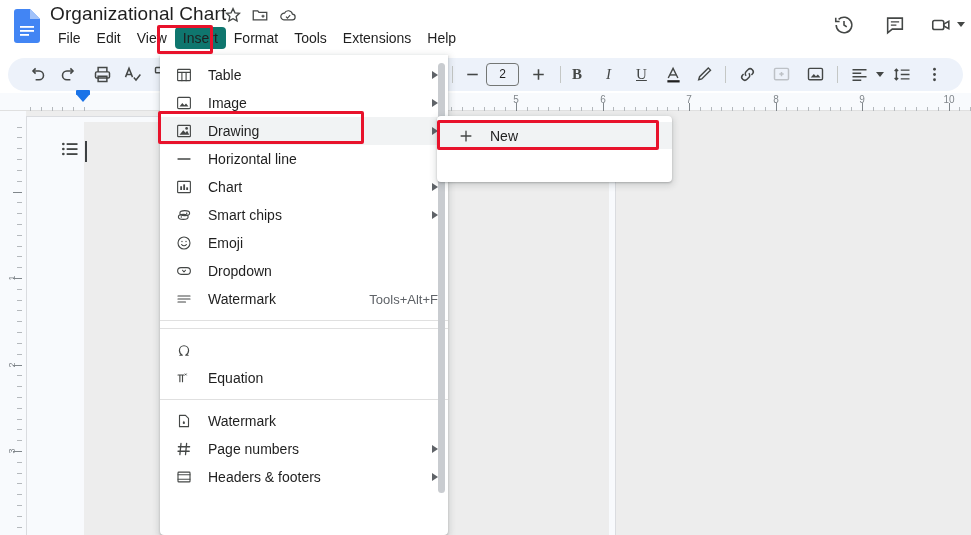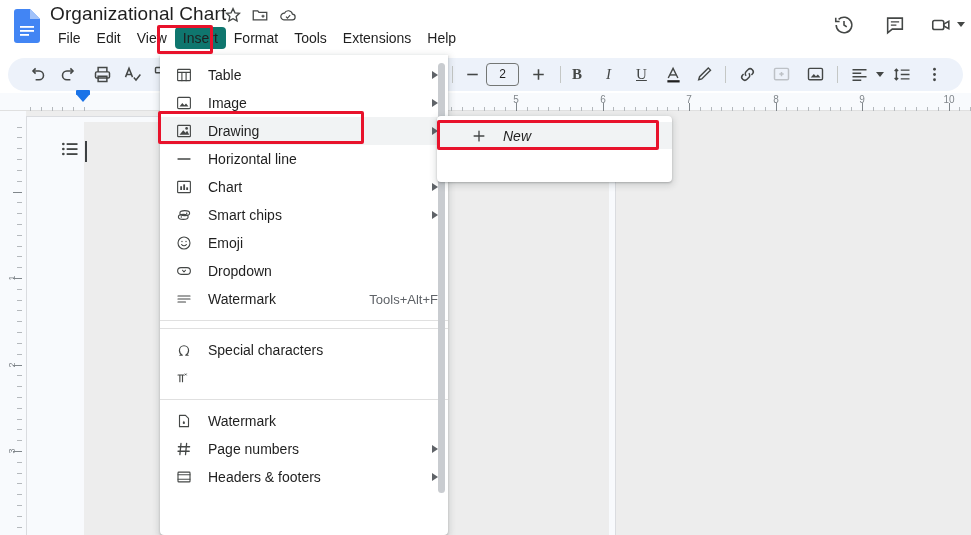--- a/index.html
+++ b/index.html
@@ -121,21 +121,21 @@
   }
   #rb-drawing { left: 158px; top: 111px; width: 206px; height: 33px; }
 
   
   .submenu {
     position: absolute; left: 437px; top: 116px; width: 235px; height: 66px;
     background: #fff; border-radius: 4px;
     box-shadow: 0 2px 6px 2px rgba(60,64,67,.15), 0 1px 2px rgba(60,64,67,.3);
     padding: 6px 0;
   }
-  .submenu .mrow { height: 27px; padding-left: 32px; font-style: italic; }
+  .submenu .mrow { height: 27px; padding-left: 19px; }
   .submenu .mrow.hl { background: #f1f3f4; }
   #rb-new { left: 437px; top: 120px; width: 222px; height: 30px; }
 </style>
 </head>
 <body>
 
 <div id="app">
 
   <div class="topbar">
     <div class="docs-logo">
@@ -533,29 +533,29 @@
           <span class="mshort">Tools+Alt+F</span>
         </div>
         <div class="mdiv"></div>
         <div class="mdiv"></div>
         <div class="mrow">
           <span class="mi">
             <svg viewBox="0 0 24 24" fill="none" stroke="currentColor" stroke-width="1.5" stroke-linecap="round" stroke-linejoin="round">
               <path d="M6.5 19h3.2c-2.4-1.5-3.8-3.6-3.8-6.3 0-3.7 2.7-6.4 6.1-6.4s6.1 2.7 6.1 6.4c0 2.7-1.4 4.8-3.8 6.3h3.2" stroke-width="1.6"></path>
             </svg>
           </span>
-          <span class="mlabel">Special characters</span>
         </div>
         <div class="mrow">
           <span class="mi">
             <svg viewBox="0 0 24 24" fill="none" stroke="currentColor" stroke-width="1.5" stroke-linecap="round" stroke-linejoin="round">
               <path d="M4 8h8M6.5 8v9M10 8v9" stroke-width="1.5"></path>
               <path d="M13.5 6.5l1.6 1.6M15.1 6.5l-1.6 1.6" stroke-width="1.2"></path>
             </svg>
           </span>
+          <span class="mlabel">Equation</span>
         </div>
         <div class="mdiv"></div>
         <div class="mrow">
           <span class="mi">
             <svg viewBox="0 0 24 24" fill="none" stroke="currentColor" stroke-width="1.5" stroke-linecap="round" stroke-linejoin="round">
               <path d="M6 4.5h8l4 4v11H6z"></path>
               <path d="M11.8 11.5c-.6 1.1-1.5 2-1.5 3a1.5 1.5 0 0 0 3 0c0-1-.9-1.9-1.5-3z" fill="currentColor" stroke="none"></path>
             </svg>
           </span>
           <span class="mlabel">Watermark</span>

